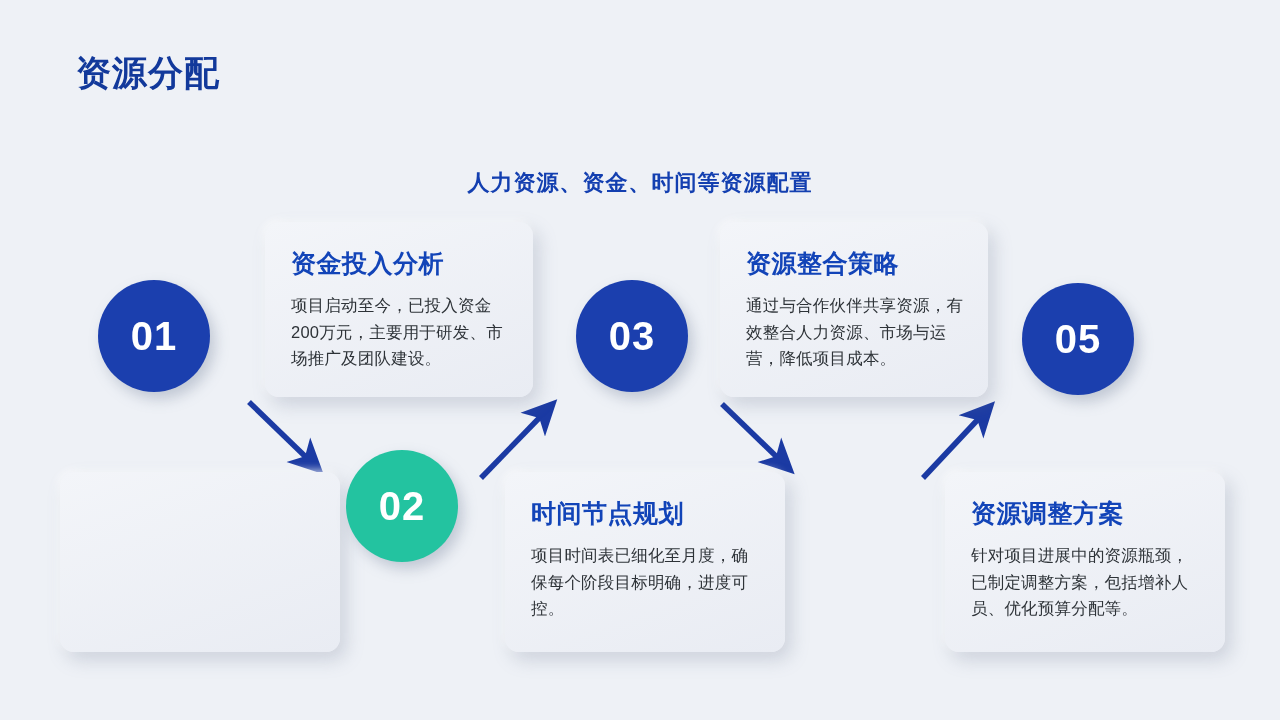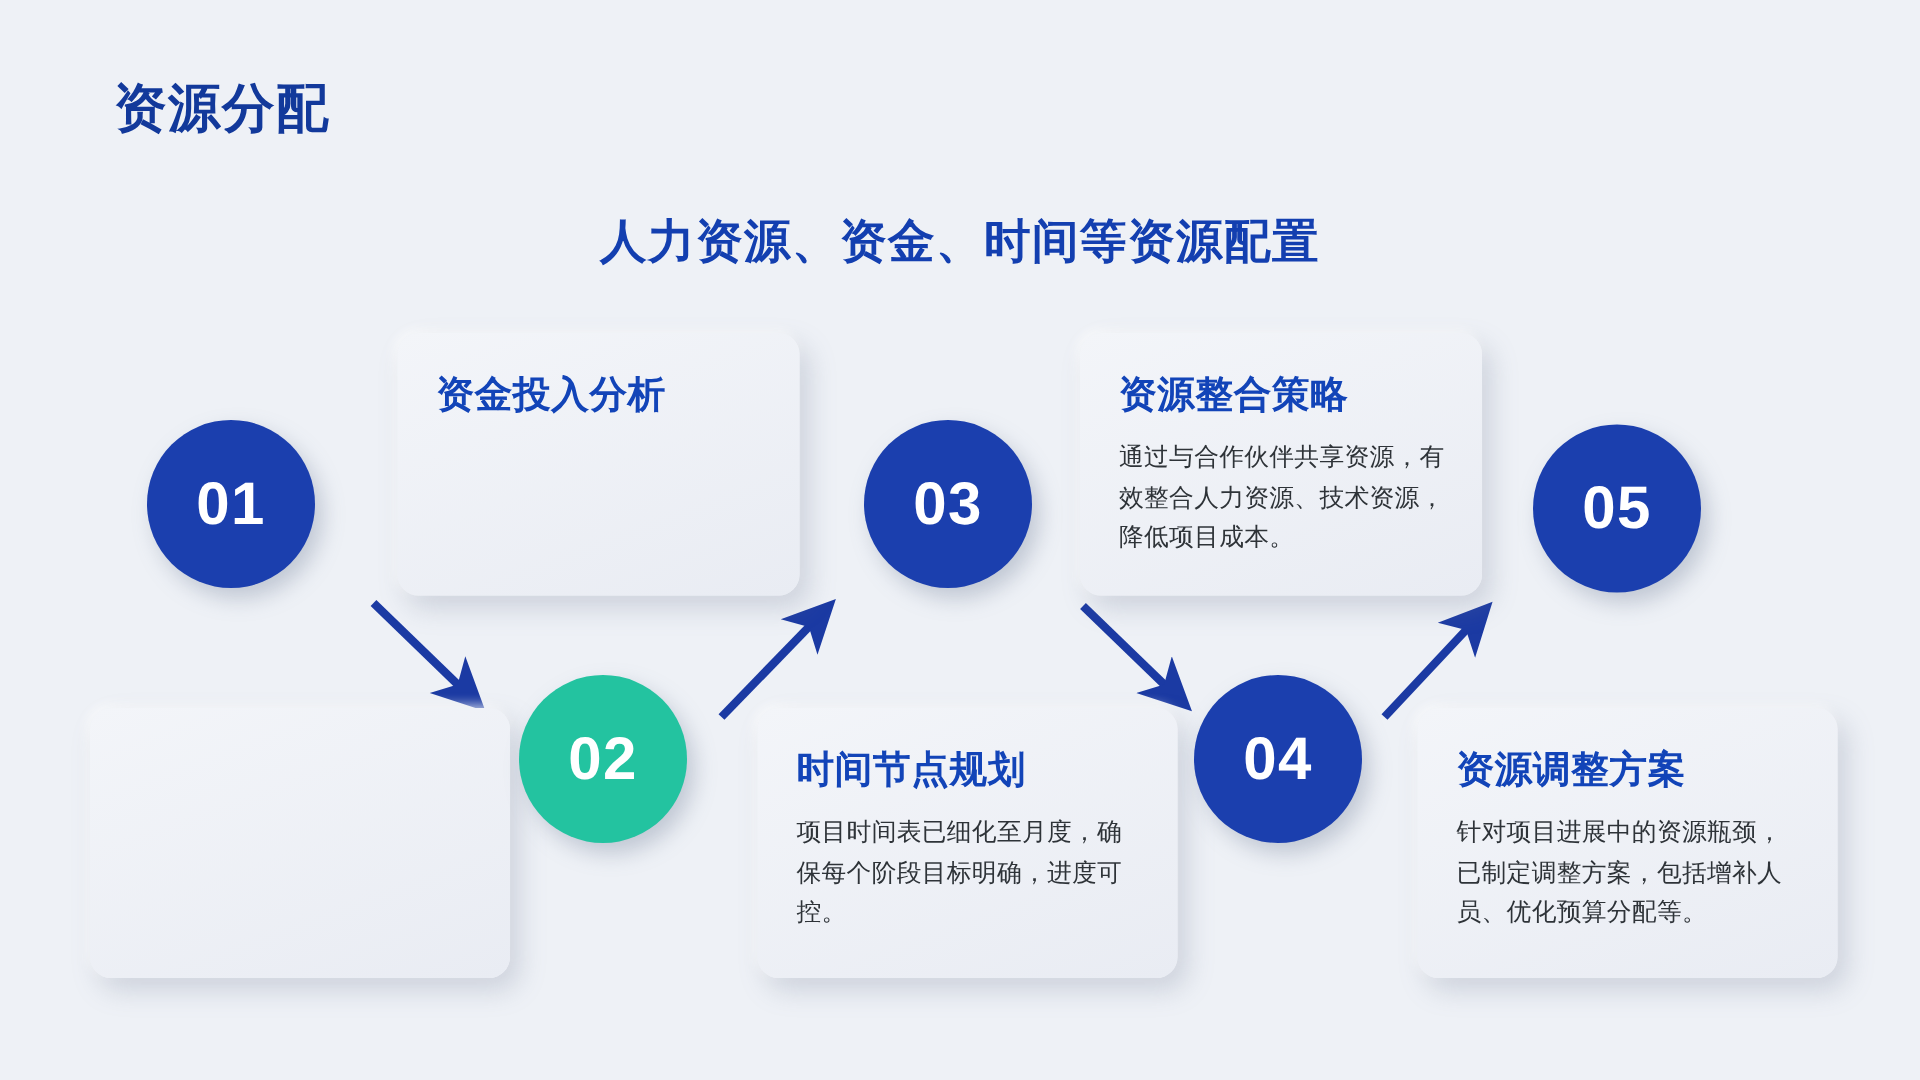--- a/index.html
+++ b/index.html
@@ -30,24 +30,24 @@
     font-size: 35px;
     font-weight: bold;
     color: #12399b;
     letter-spacing: 1px;
     line-height: 1.2;
   }
 
   .slide-subtitle {
     position: absolute;
     left: 0;
-    top: 140px;
+    top: 168px;
     width: 1280px;
     text-align: center;
-    font-size: 31px;
+    font-size: 22px;
     font-weight: bold;
     color: #133fb0;
     letter-spacing: 1px;
   }
 
   
   .card {
     position: absolute;
     background: linear-gradient(160deg, #f3f5f9 0%, #e9ecf3 100%);
     border-radius: 14px;
@@ -126,39 +126,39 @@
       </marker>
     </defs>
     <line x1="249" y1="402" x2="311" y2="462" stroke="#1b3aa3" stroke-width="5.5" marker-end="url(#ah)"></line>
     <line x1="481" y1="478" x2="545" y2="412" stroke="#1b3aa3" stroke-width="5.5" marker-end="url(#ah)"></line>
     <line x1="722" y1="404" x2="782" y2="462" stroke="#1b3aa3" stroke-width="5.5" marker-end="url(#ah)"></line>
     <line x1="923" y1="478" x2="983" y2="414" stroke="#1b3aa3" stroke-width="5.5" marker-end="url(#ah)"></line>
   </svg>
 
   <div class="card card-1">
     <div class="card-title">资金投入分析</div>
+    <div class="card-body">项目启动至今，已投入资金200万元，主要用于研发、市场推广及团队建设。</div>
   </div>
 
   <div class="card card-2">
   </div>
 
   <div class="card card-3">
     <div class="card-title">资源整合策略</div>
-    <div class="card-body">通过与合作伙伴共享资源，有效整合人力资源、技术资源，降低项目成本。</div>
+    <div class="card-body">通过与合作伙伴共享资源，有效整合人力资源、市场与运营，降低项目成本。</div>
   </div>
 
   <div class="card card-4">
     <div class="card-title">时间节点规划</div>
     <div class="card-body">项目时间表已细化至月度，确保每个阶段目标明确，进度可控。</div>
   </div>
 
   <div class="card card-5">
     <div class="card-title">资源调整方案</div>
     <div class="card-body">针对项目进展中的资源瓶颈，已制定调整方案，包括增补人员、优化预算分配等。</div>
   </div>
 
   <div class="circle blue circle-1">01</div>
   <div class="circle green circle-2">02</div>
   <div class="circle blue circle-3">03</div>
-  <div class="circle blue circle-4">04</div>
   <div class="circle blue circle-5">05</div>
 
 </div>
 
 </body></html>

